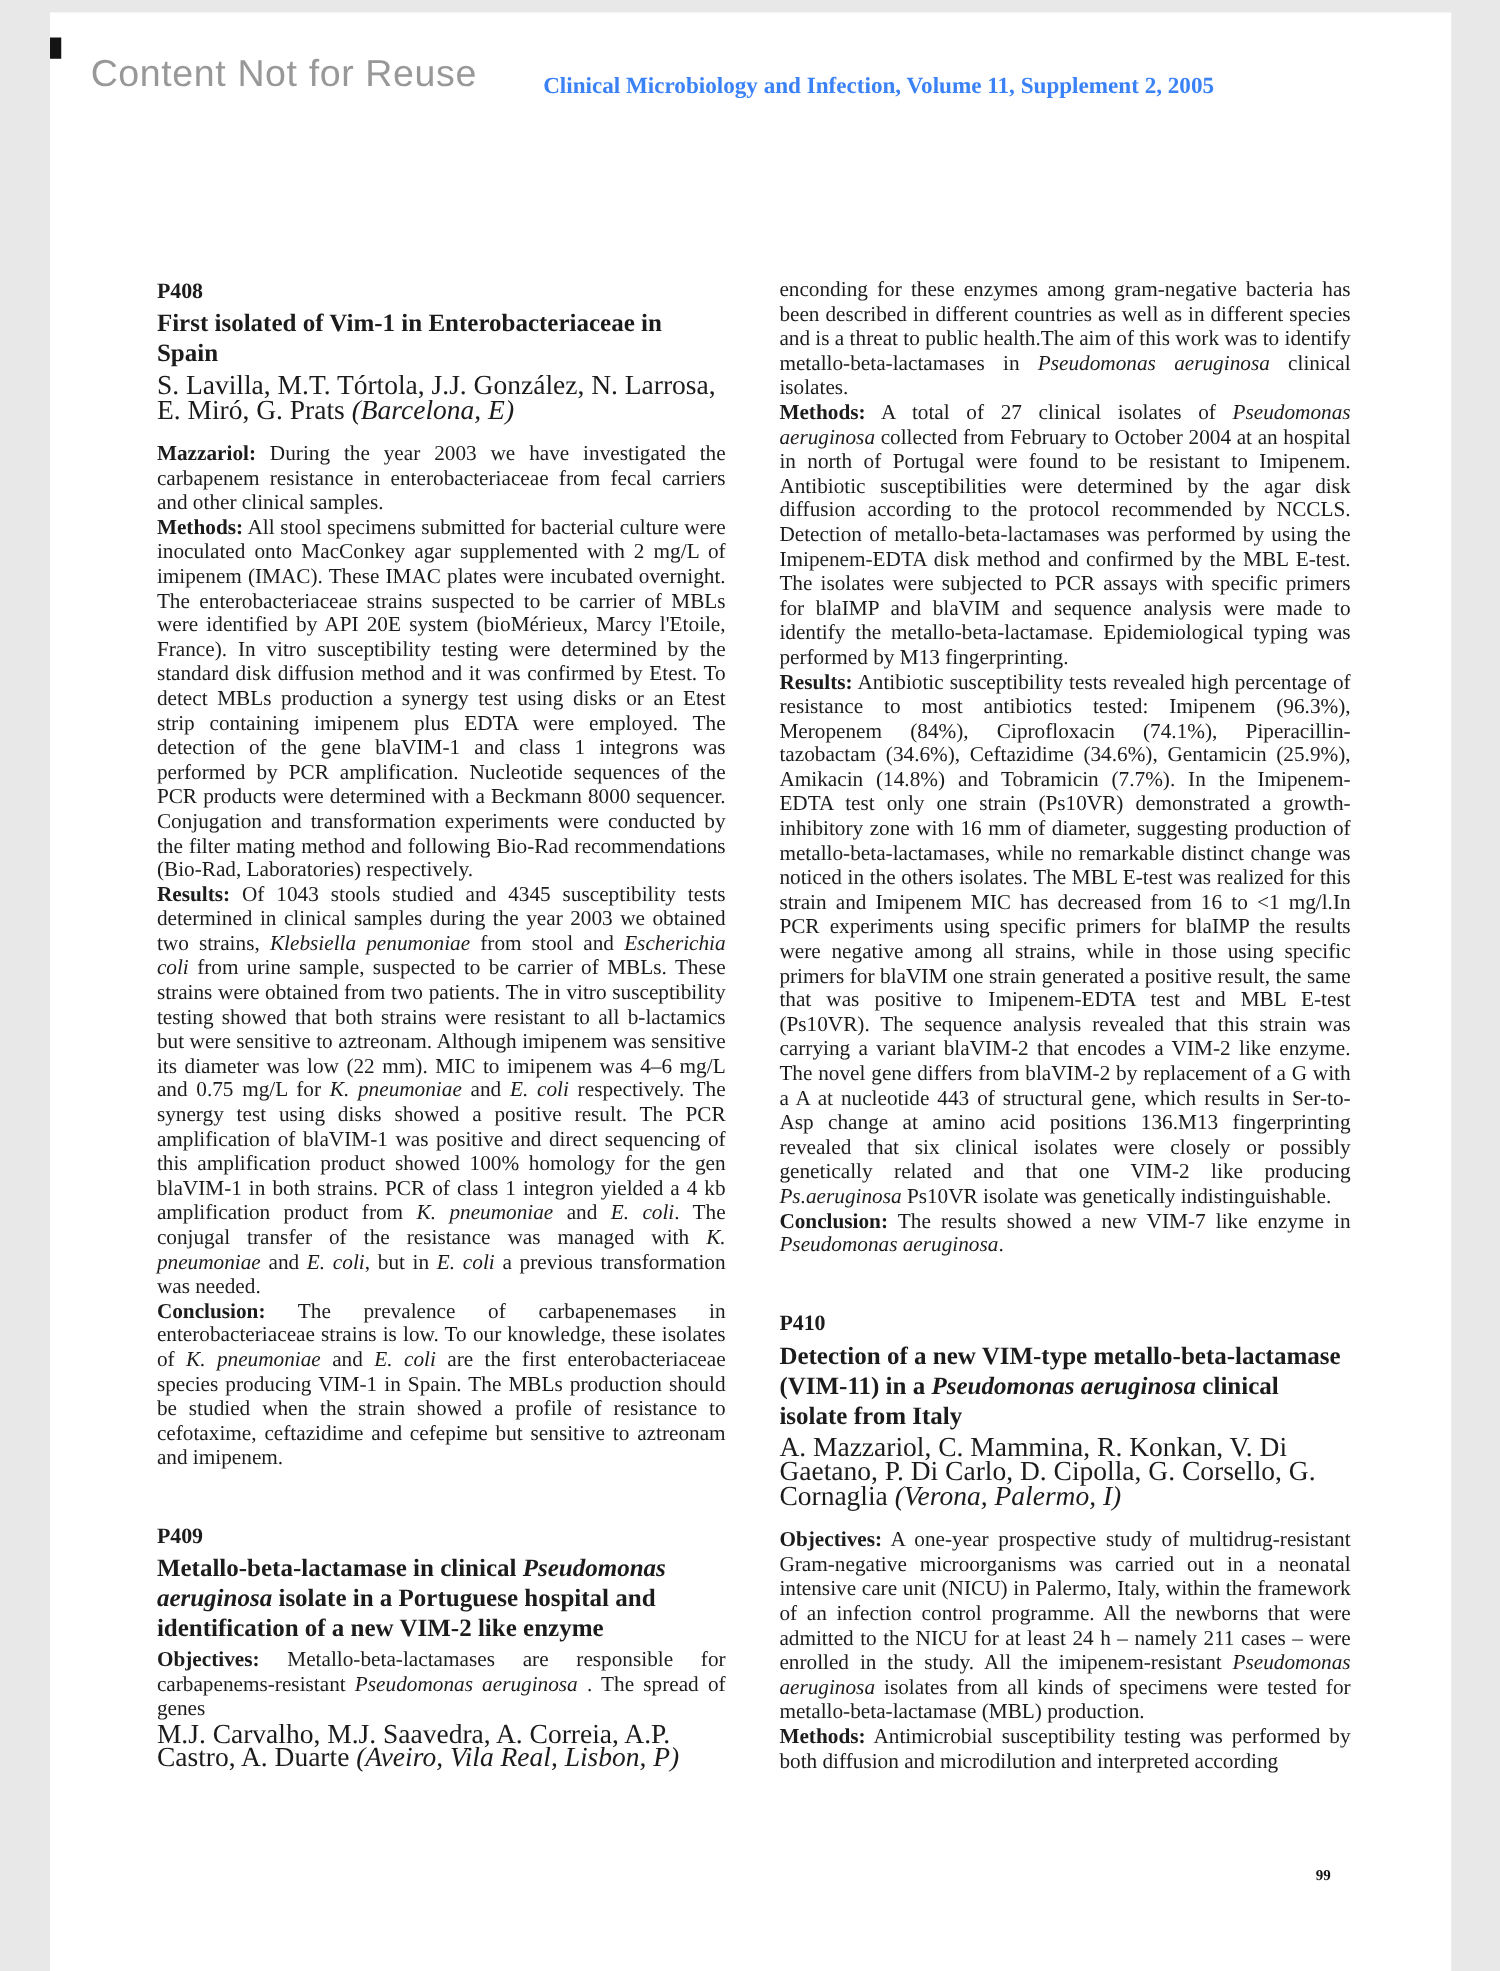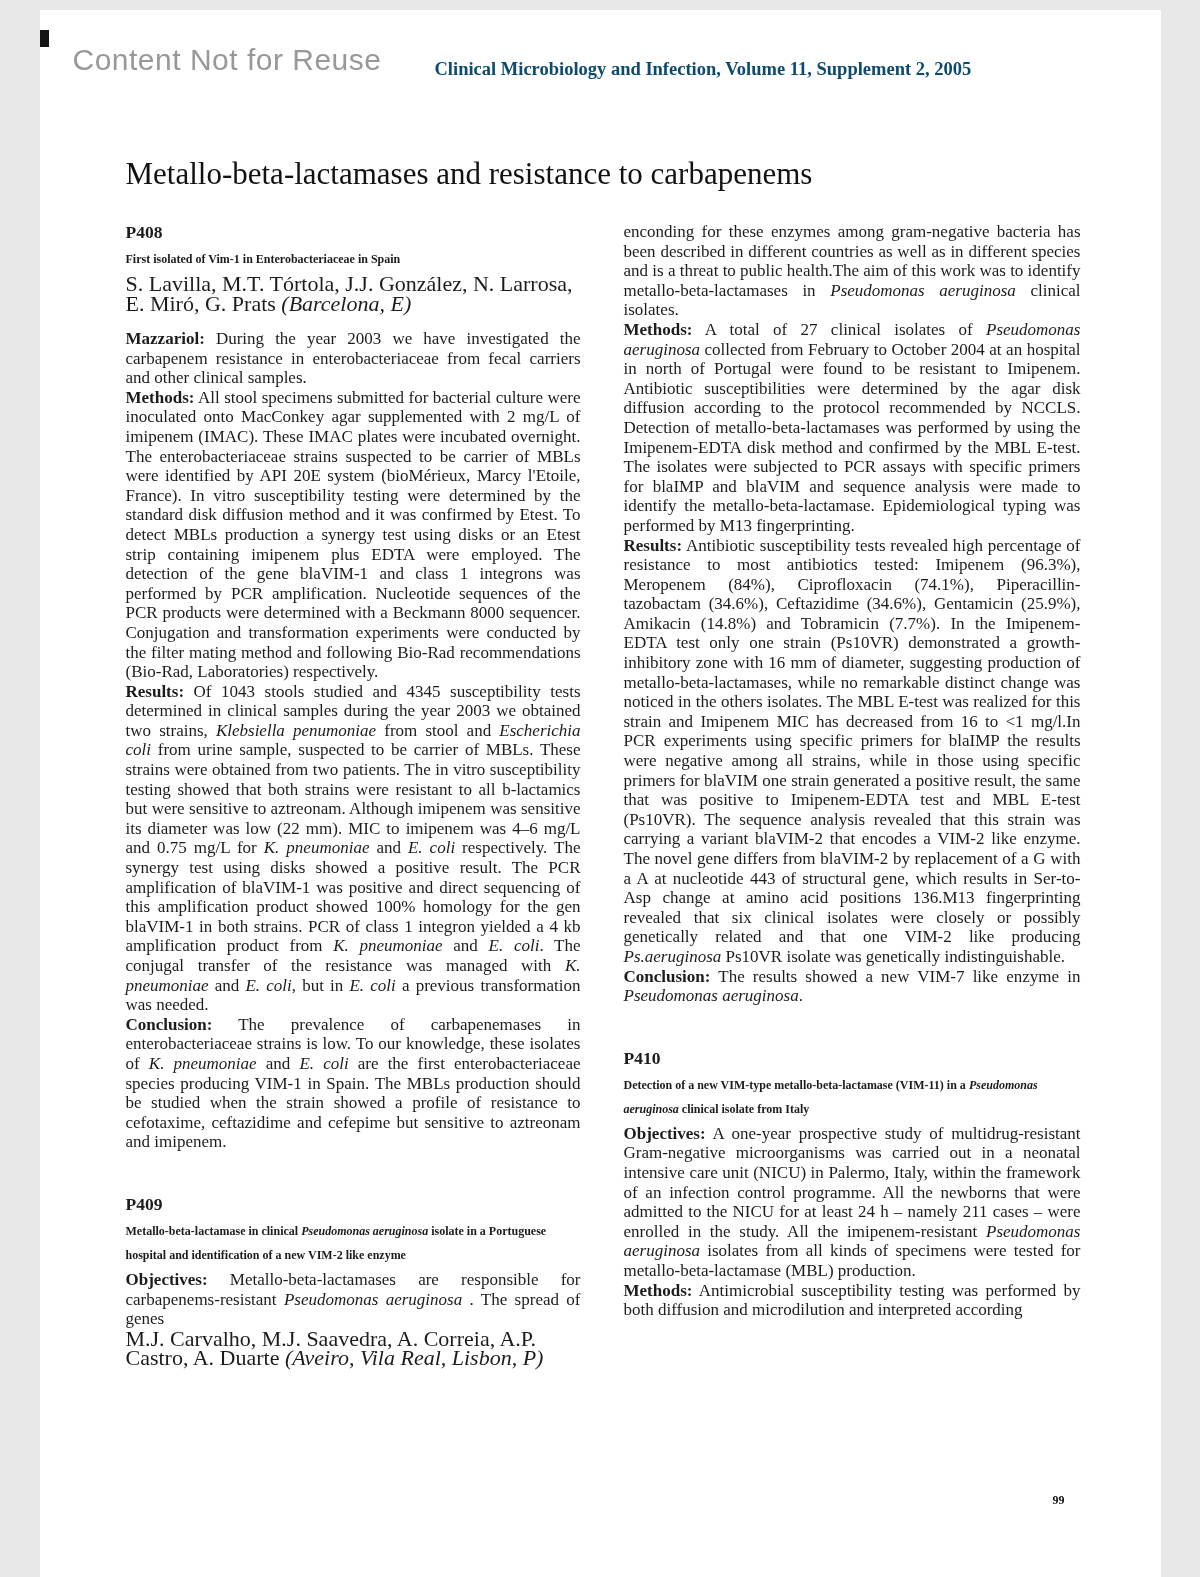--- a/index.html
+++ b/index.html
@@ -16,21 +16,21 @@
     position:absolute;left:0;top:20px;width:9px;height:17px;background:#141414;
   }
   .watermark{
     position:absolute;left:33px;top:33px;
     font-family:"Liberation Sans", sans-serif;
     font-size:30px;color:#989898;letter-spacing:0.5px;
     white-space:nowrap;
   }
   .journal-header{
     position:absolute;left:395px;top:49px;
-    font-size:18.5px;font-weight:bold;color:#0c4a6e;
+    font-size:18.5px;font-weight:bold;color:#3b82f6;
     white-space:nowrap;
   }
   .section-title{
     position:absolute;left:86px;top:146px;
     font-size:31px;font-weight:400;color:#111;
     white-space:nowrap;
   }
   .columns{
     position:absolute;top:212px;left:86px;width:955px;
   }
@@ -38,21 +38,21 @@
     position:absolute;top:0;
   }
   .col-left{left:0;width:455px;}
   .col-right{left:498px;width:457px;}
   .block{color:#1c1c1c;}
   .block-code{
     font-weight:bold;font-size:17.5px;line-height:21px;margin:0 0 4px 0;
   }
   .block-code:not(:first-child){margin-top:42px;}
   .block-heading{
-    font-weight:bold;font-size:12px;line-height:24px;margin:0 0 3px 0;
+    font-weight:bold;font-size:20px;line-height:24px;margin:0 0 3px 0;
   }
   .block-authors{
     font-size:22px;line-height:19.5px;margin:0 0 16px 0;
   }
   .block-para{
     font-size:17px;line-height:19.6px;
     text-align:justify;text-align-last:left;
     margin:0;
   }
   .run-b{font-weight:bold;text-align:right;}
@@ -63,21 +63,20 @@
     font-size:12px;font-weight:bold;color:#111;
   }
 </style>
 </head>
 <body>
 
 <div class="page">
   <div class="scan-artifact"></div>
   <div class="watermark">Content Not for Reuse</div>
   <div class="journal-header">Clinical Microbiology and Infection, Volume 11, Supplement 2, 2005</div>
-  <div class="section-title">Metallo-beta-lactamases and resistance to carbapenems</div>
   <div class="columns">
     <div class="col col-left">
         <div class="block block-code"><span class="run-b">P408</span></div>
         <div class="block block-heading"><span class="run-b">First isolated of Vim-1 in Enterobacteriaceae in Spain</span></div>
         <div class="block block-authors"><span>S. Lavilla, M.T. Tórtola, J.J. González, N. Larrosa, E. Miró, G. Prats </span><span class="run-i">(Barcelona, E)</span></div>
         <div class="block block-para"><span class="run-b">Mazzariol:</span><span> During the year 2003 we have investigated the carbapenem resistance in enterobacteriaceae from fecal carriers and other clinical samples.</span></div>
         <div class="block block-para"><span class="run-b">Methods:</span><span> All stool specimens submitted for bacterial culture were inoculated onto MacConkey agar supplemented with 2 mg/L of imipenem (IMAC). These IMAC plates were incubated overnight. The enterobacteriaceae strains suspected to be carrier of MBLs were identified by API 20E system (bioMérieux, Marcy l'Etoile, France). In vitro susceptibility testing were determined by the standard disk diffusion method and it was confirmed by Etest. To detect MBLs production a synergy test using disks or an Etest strip containing imipenem plus EDTA were employed. The detection of the gene blaVIM-1 and class 1 integrons was performed by PCR amplification. Nucleotide sequences of the PCR products were determined with a Beckmann 8000 sequencer. Conjugation and transformation experiments were conducted by the filter mating method and following Bio-Rad recommendations (Bio-Rad, Laboratories) respectively.</span></div>
         <div class="block block-para"><span class="run-b">Results:</span><span> Of 1043 stools studied and 4345 susceptibility tests determined in clinical samples during the year 2003 we obtained two strains, </span><span class="run-i">Klebsiella penumoniae</span><span> from stool and </span><span class="run-i">Escherichia coli</span><span> from urine sample, suspected to be carrier of MBLs. These strains were obtained from two patients. The in vitro susceptibility testing showed that both strains were resistant to all b-lactamics but were sensitive to aztreonam. Although imipenem was sensitive its diameter was low (22 mm). MIC to imipenem was 4–6 mg/L and 0.75 mg/L for </span><span class="run-i">K. pneumoniae</span><span> and </span><span class="run-i">E. coli</span><span> respectively. The synergy test using disks showed a positive result. The PCR amplification of blaVIM-1 was positive and direct sequencing of this amplification product showed 100% homology for the gen blaVIM-1 in both strains. PCR of class 1 integron yielded a 4 kb amplification product from </span><span class="run-i">K. pneumoniae</span><span> and </span><span class="run-i">E. coli</span><span>. The conjugal transfer of the resistance was managed with </span><span class="run-i">K. pneumoniae</span><span> and </span><span class="run-i">E. coli</span><span>, but in </span><span class="run-i">E. coli</span><span> a previous transformation was needed.</span></div>
         <div class="block block-para"><span class="run-b">Conclusion:</span><span> The prevalence of carbapenemases in enterobacteriaceae strains is low. To our knowledge, these isolates of </span><span class="run-i">K. pneumoniae</span><span> and </span><span class="run-i">E. coli</span><span> are the first enterobacteriaceae species producing VIM-1 in Spain. The MBLs production should be studied when the strain showed a profile of resistance to cefotaxime, ceftazidime and cefepime but sensitive to aztreonam and imipenem.</span></div>
         <div class="block block-code"><span class="run-b">P409</span></div>
@@ -85,18 +84,19 @@
         <div class="block block-para"><span class="run-b">Objectives:</span><span> Metallo-beta-lactamases are responsible for carbapenems-resistant </span><span class="run-i">Pseudomonas aeruginosa</span><span> . The spread of genes</span></div>
         <div class="block block-authors"><span>M.J. Carvalho, M.J. Saavedra, A. Correia, A.P. Castro, A. Duarte </span><span class="run-i">(Aveiro, Vila Real, Lisbon, P)</span></div>
       </div>
     <div class="col col-right">
         <div class="block block-para"><span>enconding for these enzymes among gram-negative bacteria has been described in different countries as well as in different species and is a threat to public health.The aim of this work was to identify metallo-beta-lactamases in </span><span class="run-i">Pseudomonas aeruginosa</span><span> clinical isolates.</span></div>
         <div class="block block-para"><span class="run-b">Methods:</span><span> A total of 27 clinical isolates of </span><span class="run-i">Pseudomonas aeruginosa</span><span> collected from February to October 2004 at an hospital in north of Portugal were found to be resistant to Imipenem. Antibiotic susceptibilities were determined by the agar disk diffusion according to the protocol recommended by NCCLS. Detection of metallo-beta-lactamases was performed by using the Imipenem-EDTA disk method and confirmed by the MBL E-test. The isolates were subjected to PCR assays with specific primers for blaIMP and blaVIM and sequence analysis were made to identify the metallo-beta-lactamase. Epidemiological typing was performed by M13 fingerprinting.</span></div>
         <div class="block block-para"><span class="run-b">Results:</span><span> Antibiotic susceptibility tests revealed high percentage of resistance to most antibiotics tested: Imipenem (96.3%), Meropenem (84%), Ciprofloxacin (74.1%), Piperacillin-tazobactam (34.6%), Ceftazidime (34.6%), Gentamicin (25.9%), Amikacin (14.8%) and Tobramicin (7.7%). In the Imipenem-EDTA test only one strain (Ps10VR) demonstrated a growth-inhibitory zone with 16 mm of diameter, suggesting production of metallo-beta-lactamases, while no remarkable distinct change was noticed in the others isolates. The MBL E-test was realized for this strain and Imipenem MIC has decreased from 16 to &lt;1 mg/l.In PCR experiments using specific primers for blaIMP the results were negative among all strains, while in those using specific primers for blaVIM one strain generated a positive result, the same that was positive to Imipenem-EDTA test and MBL E-test (Ps10VR). The sequence analysis revealed that this strain was carrying a variant blaVIM-2 that encodes a VIM-2 like enzyme. The novel gene differs from blaVIM-2 by replacement of a G with a A at nucleotide 443 of structural gene, which results in Ser-to- Asp change at amino acid positions 136.M13 fingerprinting revealed that six clinical isolates were closely or possibly genetically related and that one VIM-2 like producing </span><span class="run-i">Ps.aeruginosa</span><span> Ps10VR isolate was genetically indistinguishable.</span></div>
         <div class="block block-para"><span class="run-b">Conclusion:</span><span> The results showed a new VIM-7 like enzyme in </span><span class="run-i">Pseudomonas aeruginosa</span><span>.</span></div>
         <div class="block block-code"><span class="run-b">P410</span></div>
         <div class="block block-heading"><span class="run-b">Detection of a new VIM-type metallo-beta-lactamase (VIM-11) in a </span><span class="run-bi">Pseudomonas aeruginosa</span><span class="run-b"> clinical isolate from Italy</span></div>
+        <div class="block block-authors"><span>A. Mazzariol, C. Mammina, R. Konkan, V. Di Gaetano, P. Di Carlo, D. Cipolla, G. Corsello, G. Cornaglia </span><span class="run-i">(Verona, Palermo, I)</span></div>
         <div class="block block-para"><span class="run-b">Objectives:</span><span> A one-year prospective study of multidrug-resistant Gram-negative microorganisms was carried out in a neonatal intensive care unit (NICU) in Palermo, Italy, within the framework of an infection control programme. All the newborns that were admitted to the NICU for at least 24 h – namely 211 cases – were enrolled in the study. All the imipenem-resistant </span><span class="run-i">Pseudomonas aeruginosa</span><span> isolates from all kinds of specimens were tested for metallo-beta-lactamase (MBL) production.</span></div>
         <div class="block block-para"><span class="run-b">Methods:</span><span> Antimicrobial susceptibility testing was performed by both diffusion and microdilution and interpreted according</span></div>
       </div>
   </div>
   <div class="page-number">99</div>
 </div>
 
 </body></html>

